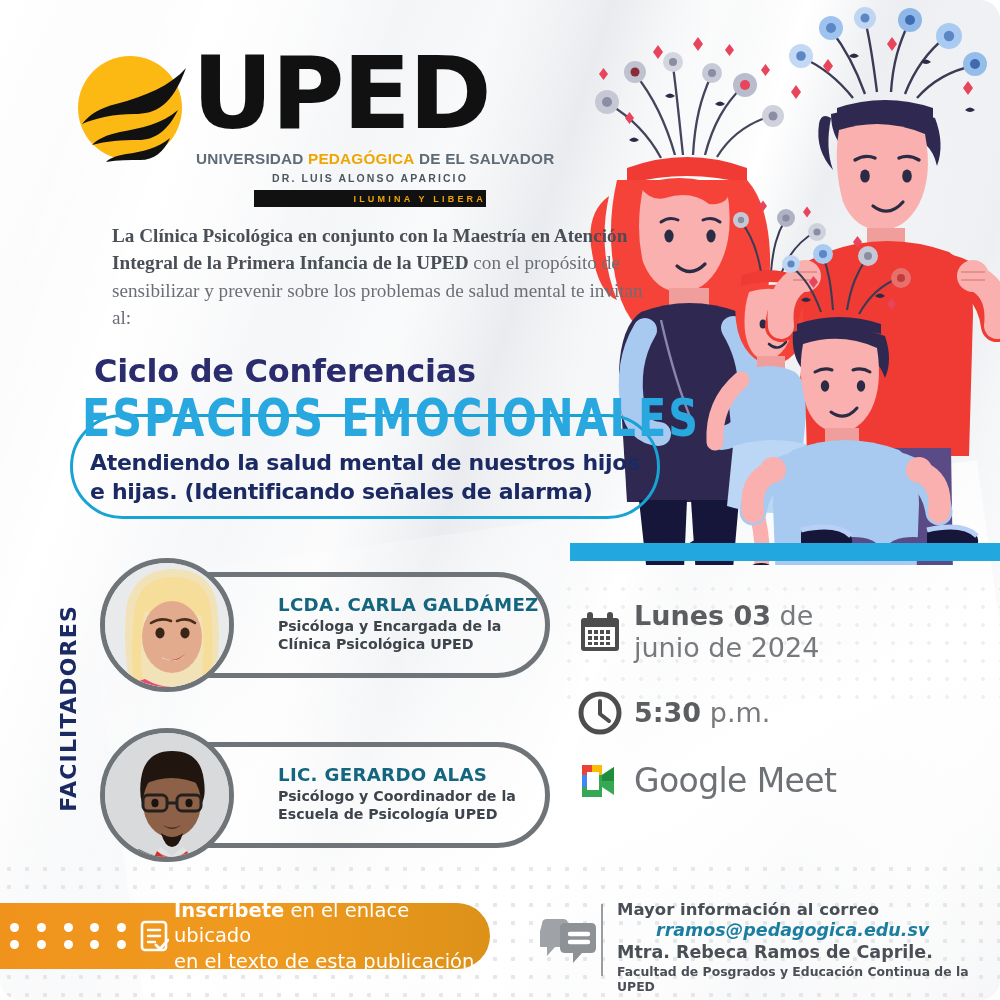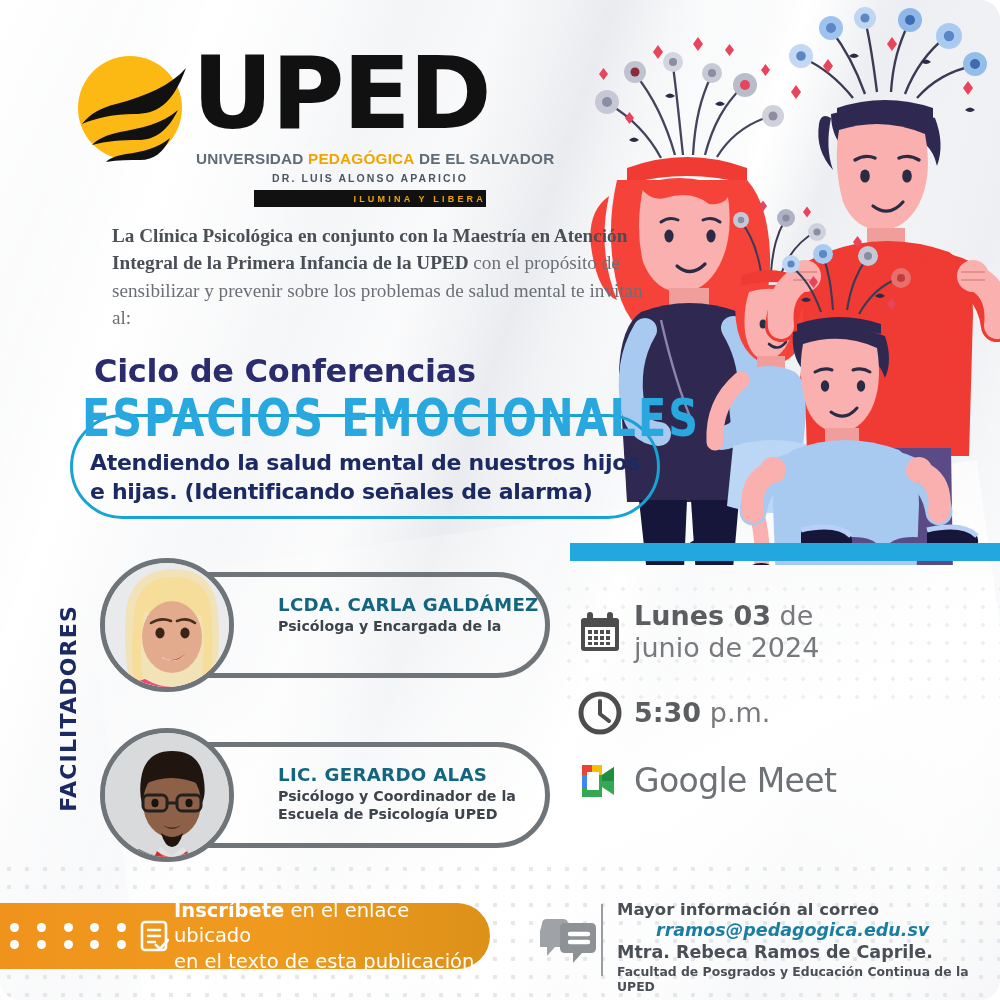--- a/index.html
+++ b/index.html
@@ -463,20 +463,21 @@
         <path d="M72,58 q10,-4 18,2" stroke="#4a2e1c" stroke-width="2.6" fill="none" stroke-linecap="round"></path>
         <path d="M56,94 q12,8 24,-1 q-11,8 -24,1z" fill="#fff"></path>
         <path d="M54,92 q13,11 27,-2 q-12,14 -27,2z" fill="#b8504f"></path>
         <path d="M40,116 q27,16 54,0 q22,6 26,18 l0,6 l-106,0 l0,-6 q4,-12 26,-18z" fill="#e8487a"></path>
       </svg>
     </div>
     <div class="fac-text">
       <div class="fac-name">LCDA. CARLA GALDÁMEZ</div>
       <div class="fac-role">
         <div>Psicóloga y Encargada de la</div>
+        <div>Clínica Psicológica UPED</div>
       </div>
     </div>
   </div>
 
   <div class="fac two">
     <div class="fac-pill"></div>
     <div class="fac-photo">
       <svg viewBox="0 0 134 134" width="134" height="134">
         <rect width="134" height="134" fill="#d9dadc"></rect>
         <path d="M36,46 q4,-28 31,-28 q29,0 32,30 q2,14 -2,22 l-60,0 q-3,-10 -1,-24z" fill="#20160f"></path>

